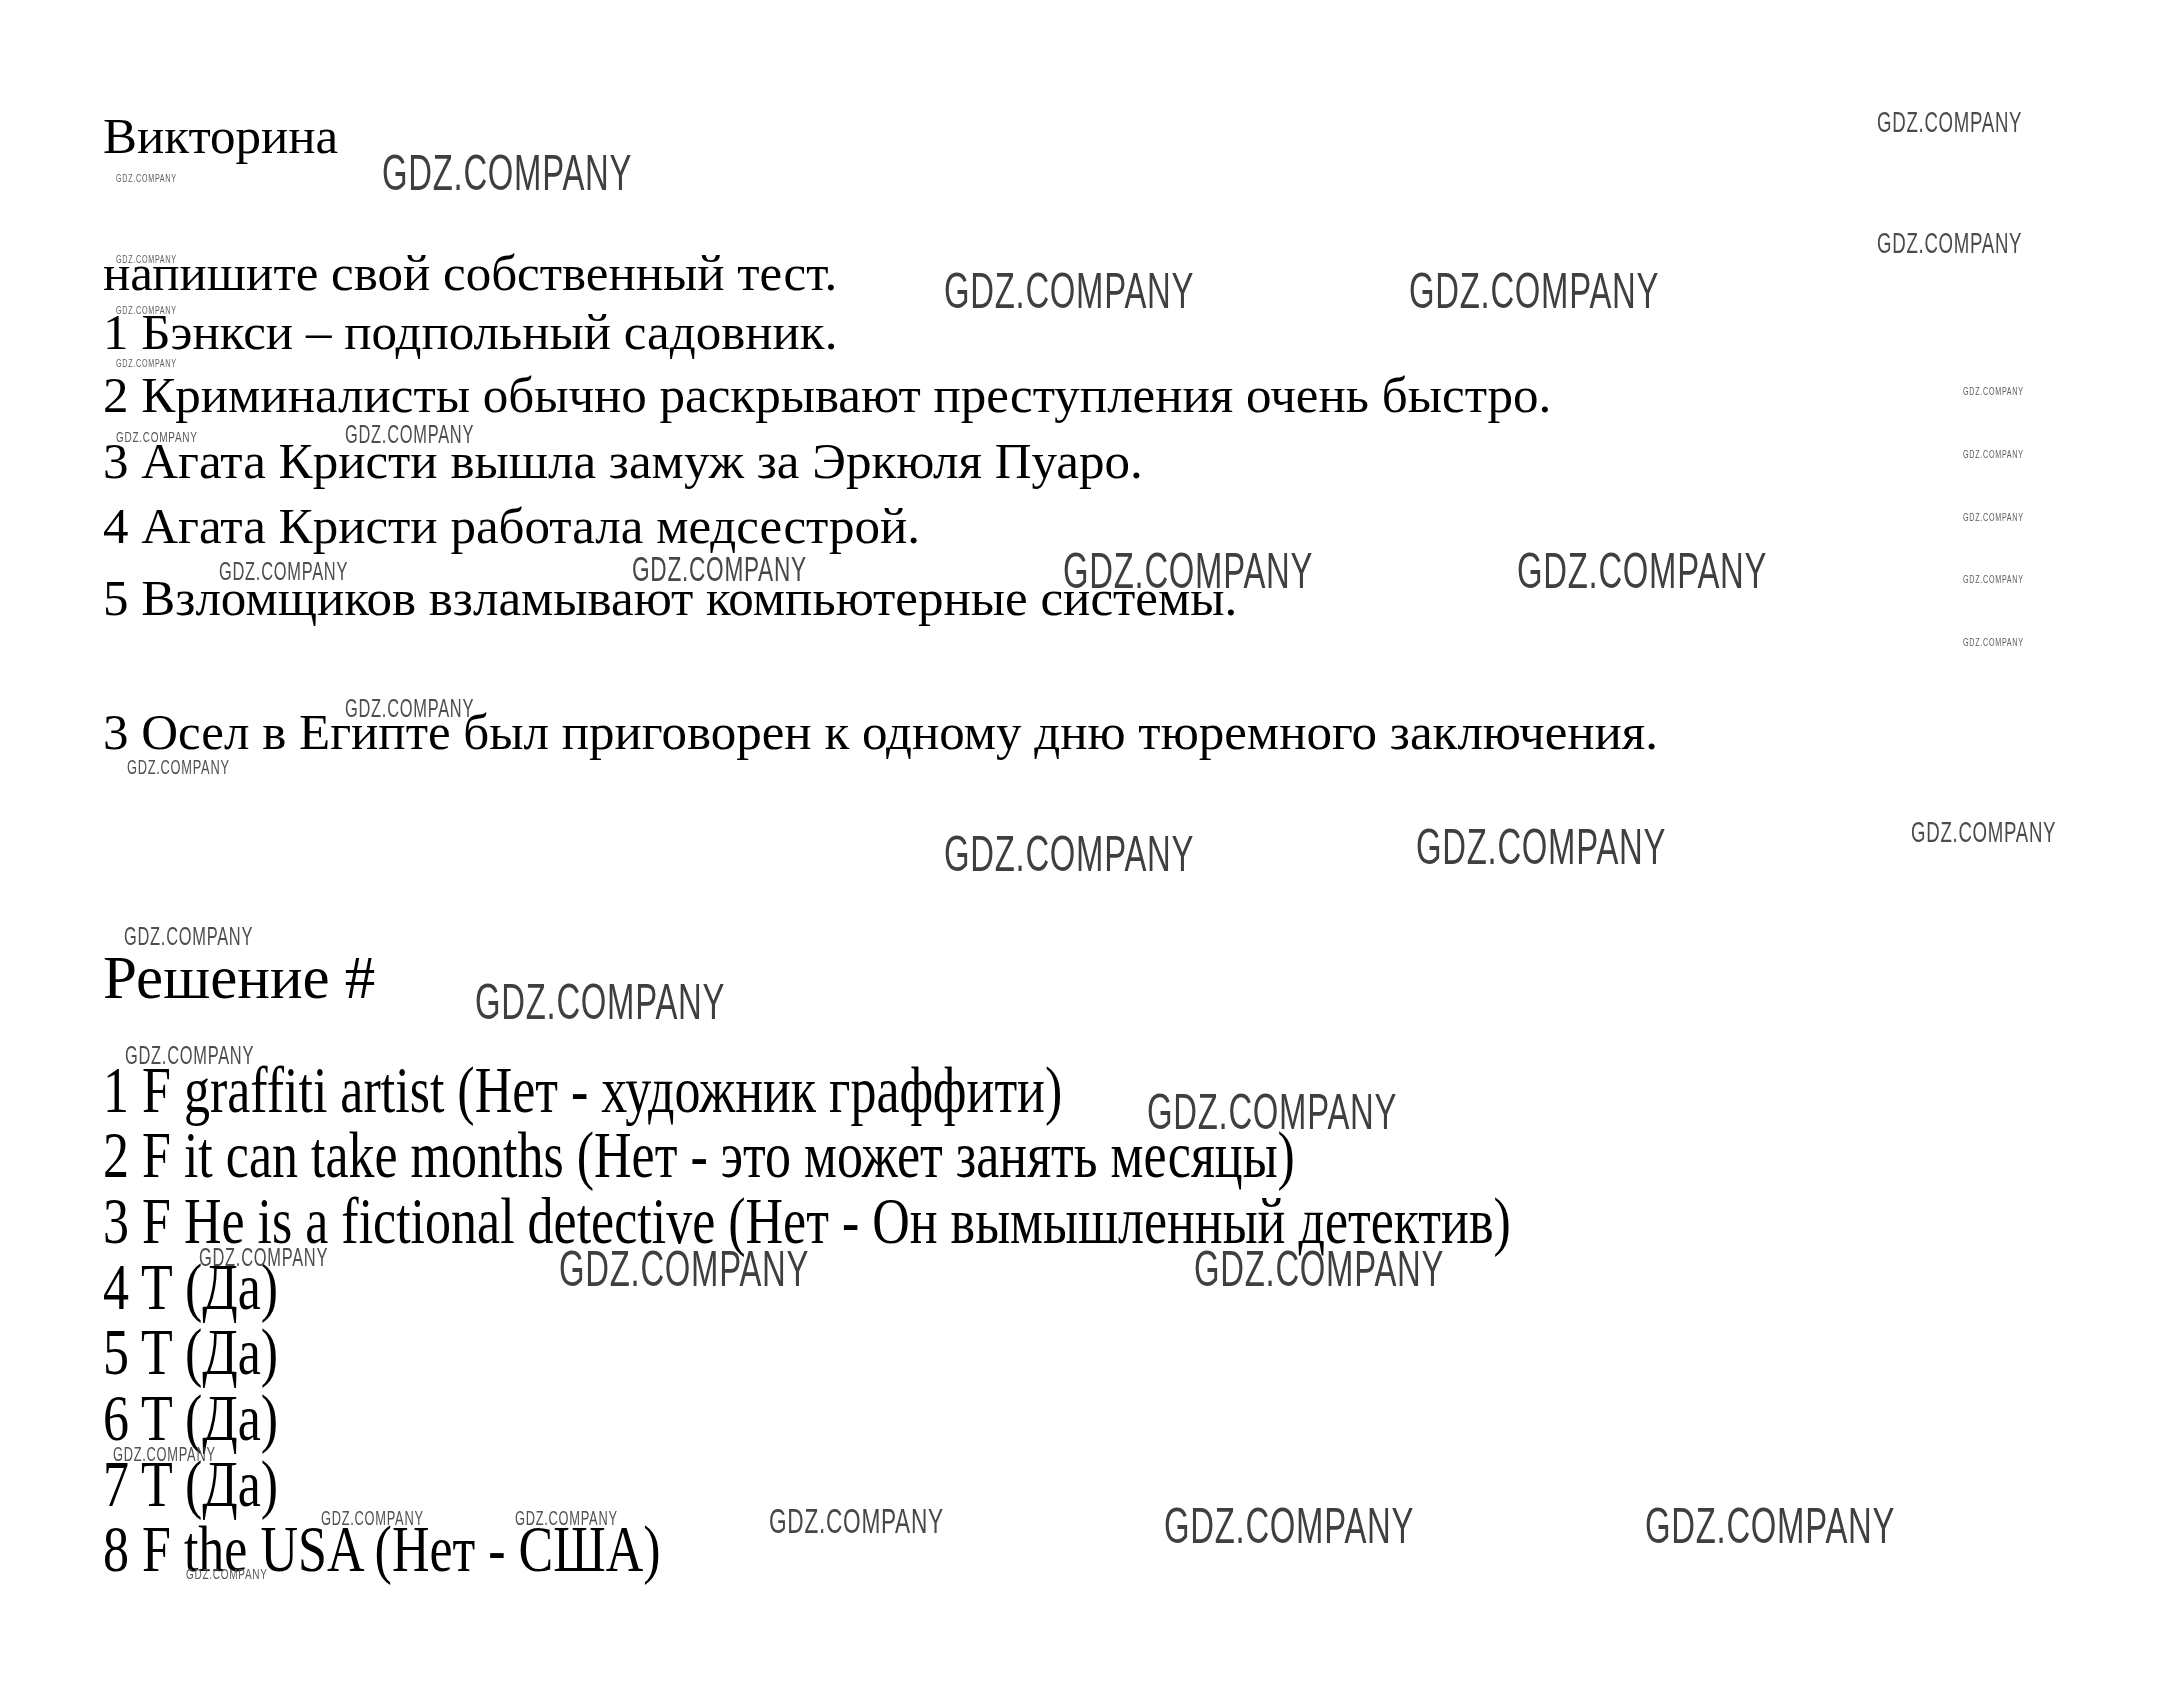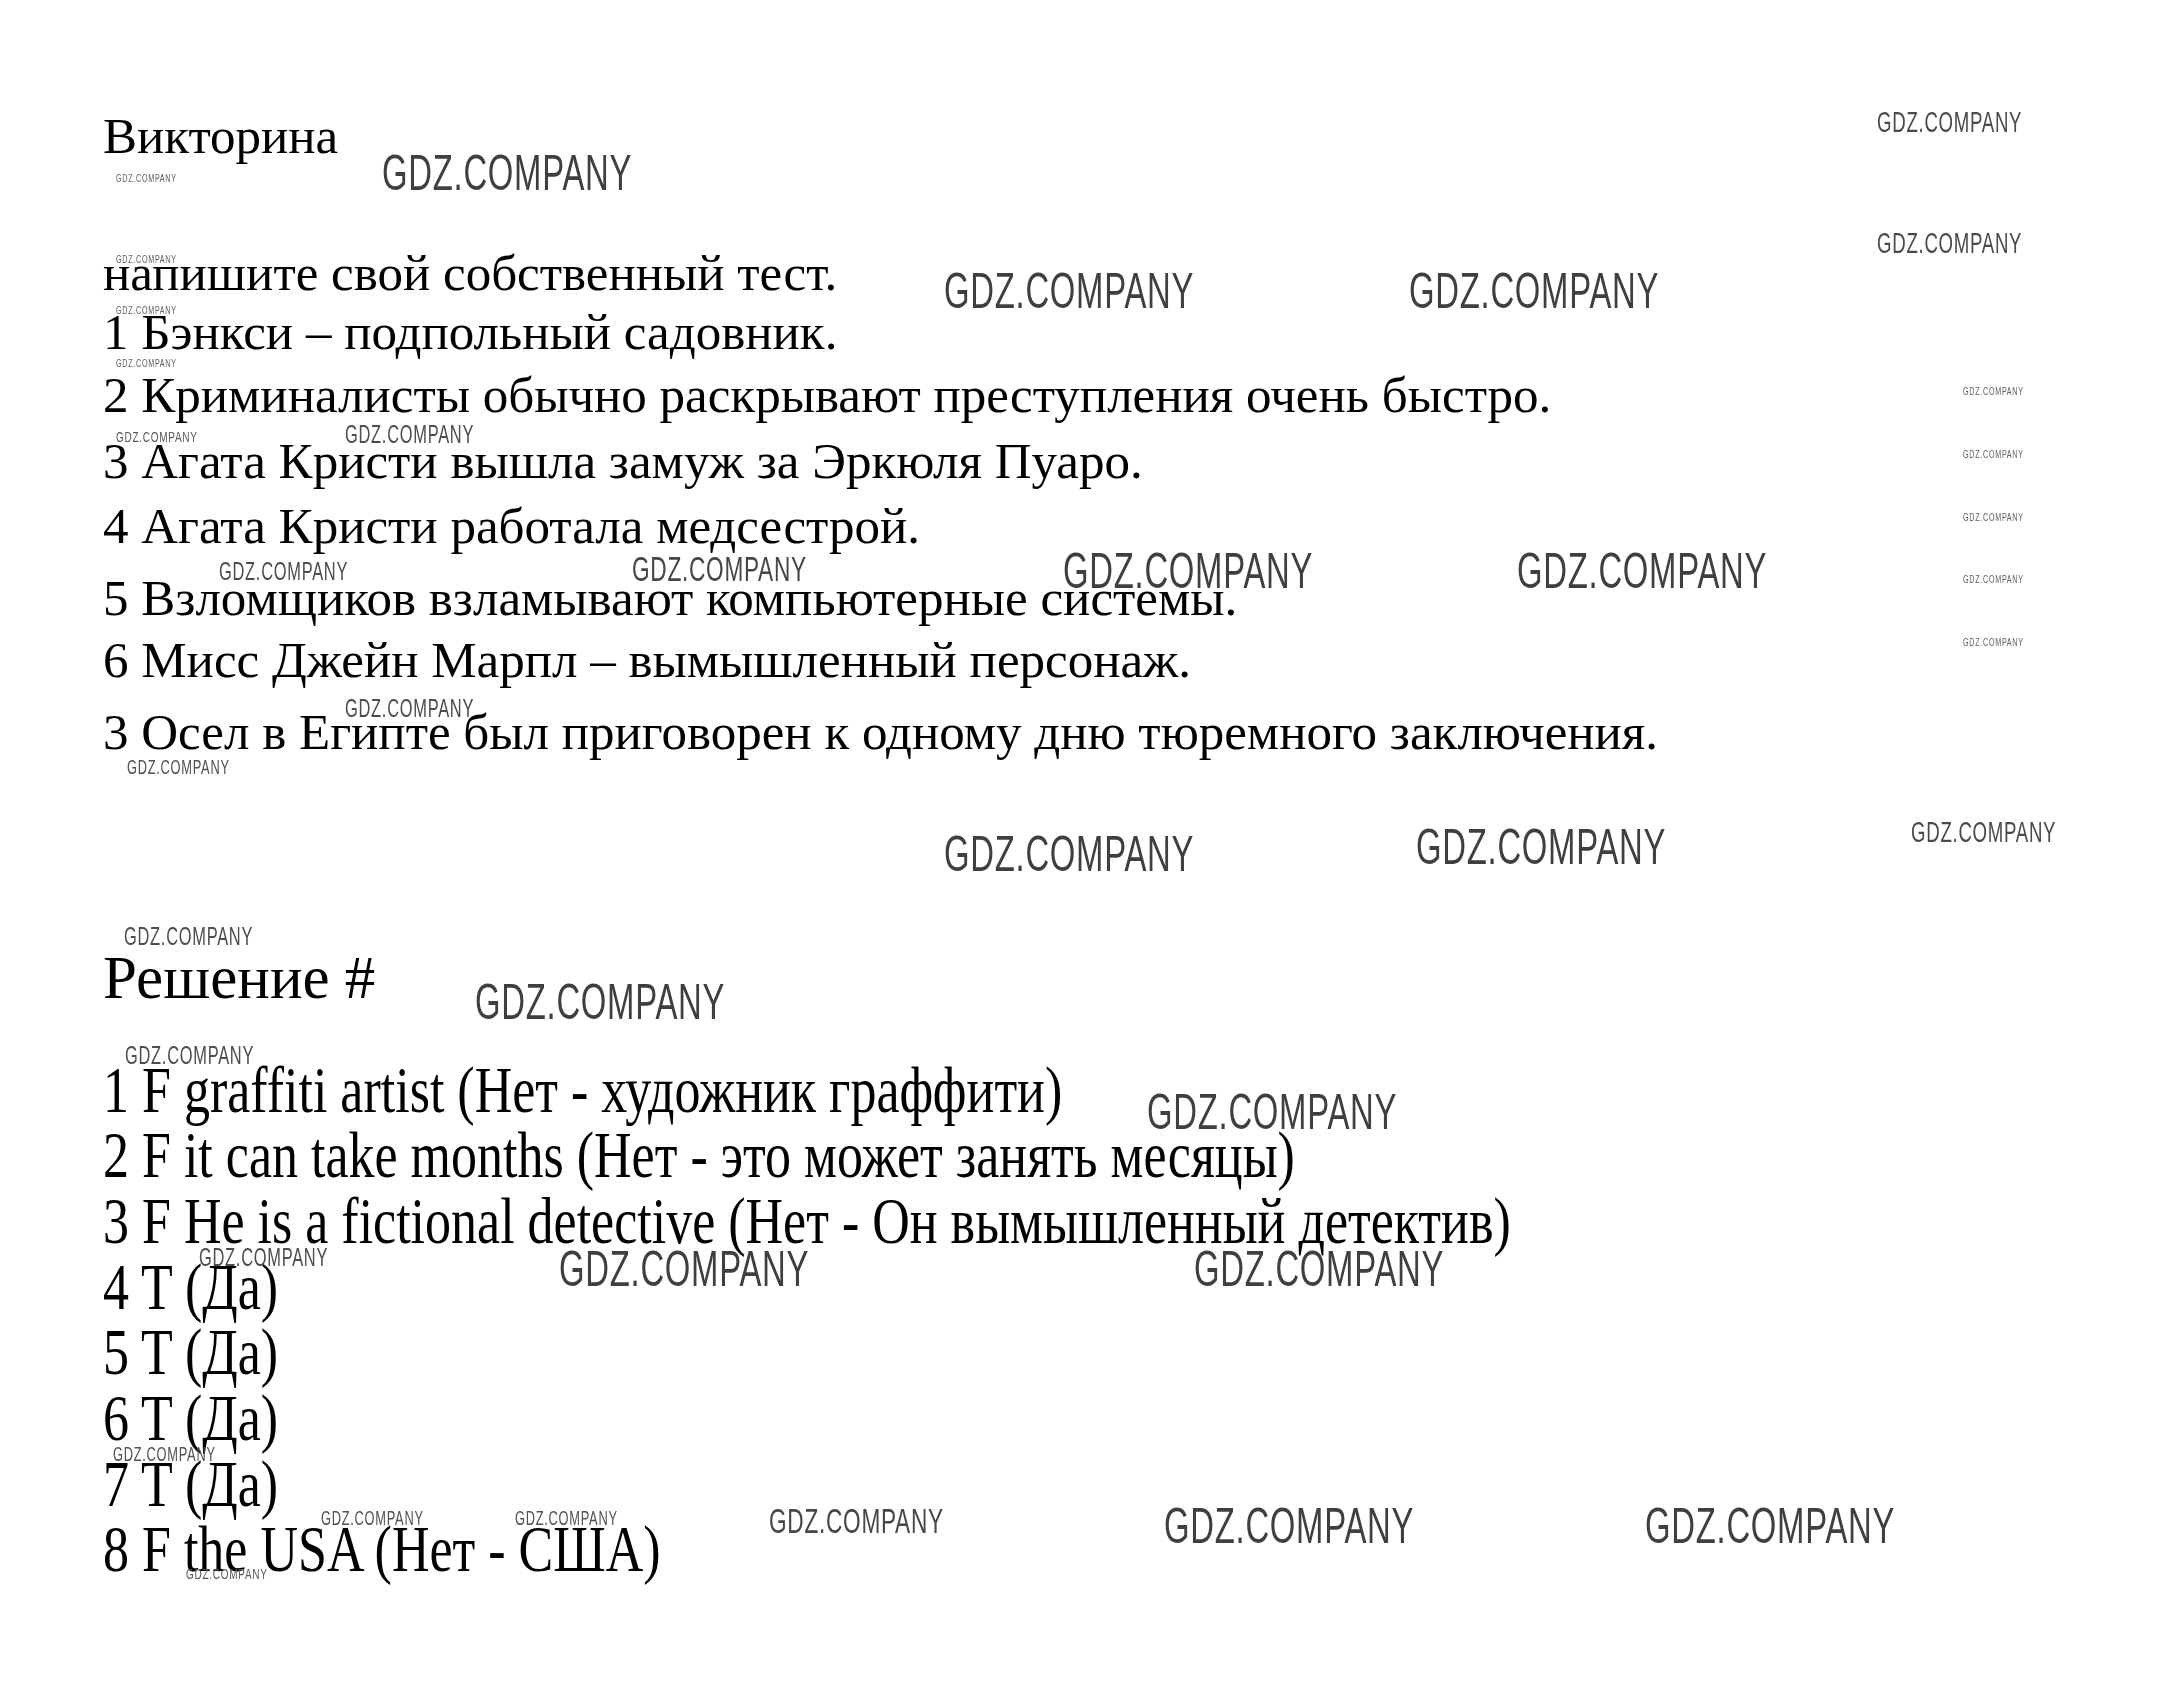--- a/index.html
+++ b/index.html
@@ -50,21 +50,20 @@
 <div id="page">
 
   <div class="line title" style="top:111px">Викторина</div>
   <div class="line q" style="top:248px">напишите свой собственный тест.</div>
 
   <div class="line q" style="top:307px">1 Бэнкси – подпольный садовник.</div>
   <div class="line q" style="top:370px">2 Криминалисты обычно раскрывают преступления очень быстро.</div>
   <div class="line q" style="top:436px">3 Агата Кристи вышла замуж за Эркюля Пуаро.</div>
   <div class="line q" style="top:501px">4 Агата Кристи работала медсестрой.</div>
   <div class="line q" style="top:573px">5 Взломщиков взламывают компьютерные системы.</div>
-  <div class="line q" style="top:635px">6 Мисс Джейн Марпл – вымышленный персонаж.</div>
   <div class="line q" style="top:707px">3 Осел в Египте был приговорен к одному дню тюремного заключения.</div>
 
   <div class="line heading" style="top:947px">Решение #</div>
 
   <div class="line a" style="top:1058px">1 F graffiti artist (Нет - художник граффити)</div>
   <div class="line a" style="top:1123px">2 F it can take months (Нет - это может занять месяцы)</div>
   <div class="line a" style="top:1189px">3 F He is a fictional detective (Нет - Он вымышленный детектив)</div>
   <div class="line a" style="top:1255px">4 T (Да)</div>
   <div class="line a" style="top:1320px">5 T (Да)</div>
   <div class="line a" style="top:1386px">6 T (Да)</div>

